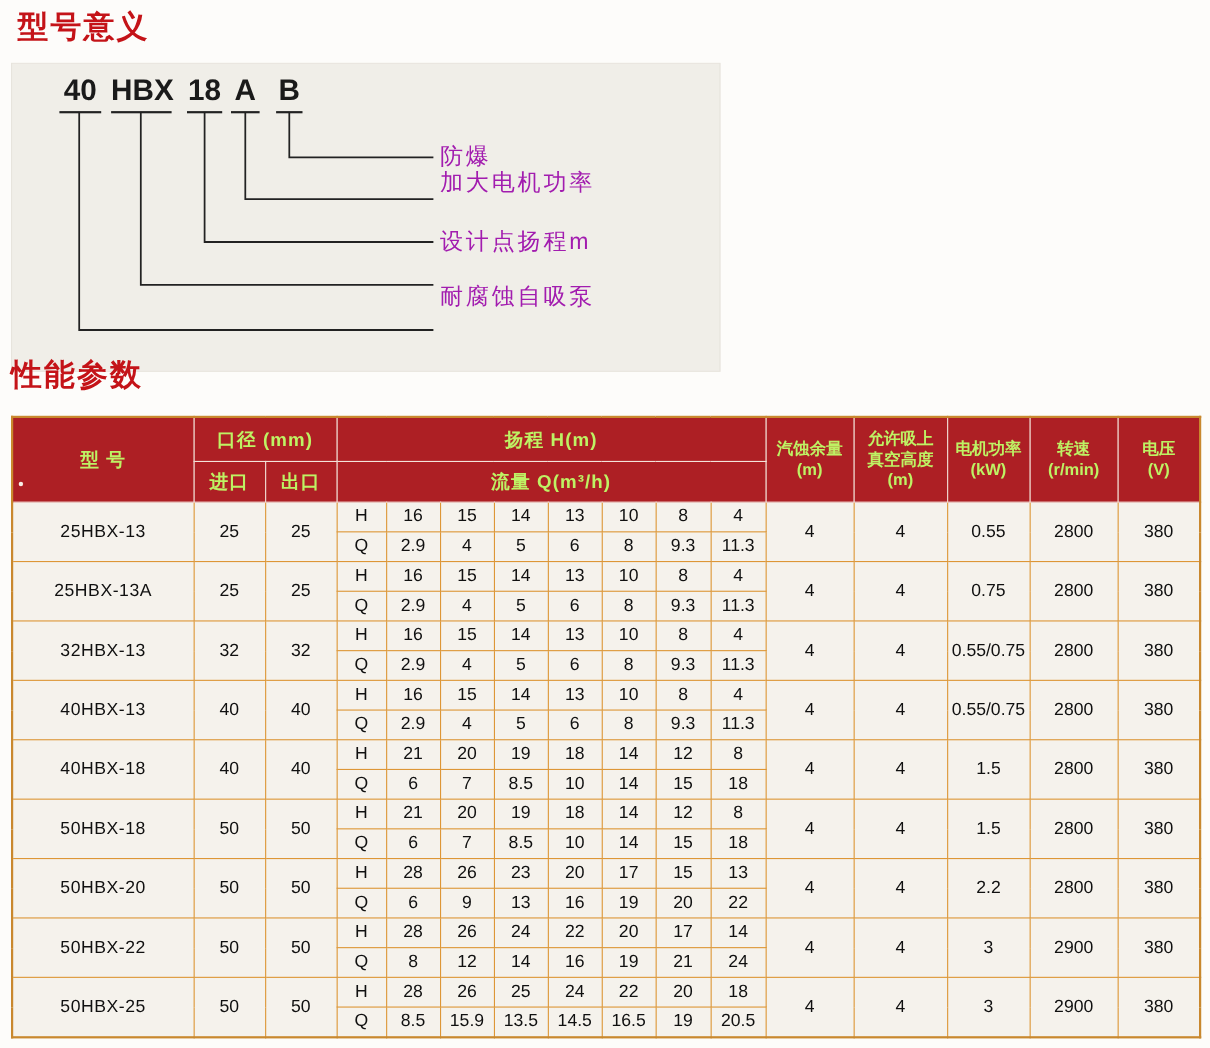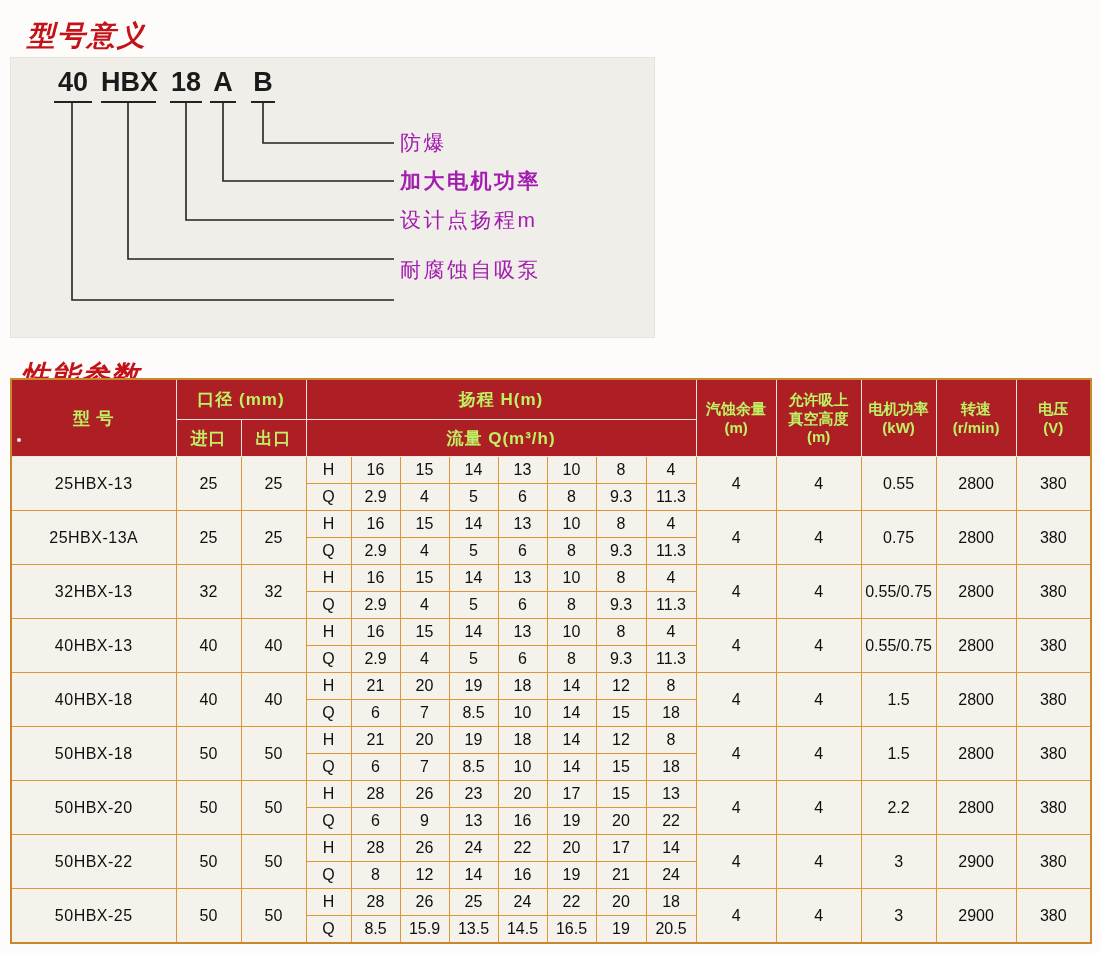--- a/index.html
+++ b/index.html
@@ -14,26 +14,26 @@
   }
   html,body{margin:0;padding:0;}
   body{
     width:1100px;height:953px;background:var(--page-bg);
     font-family:"Liberation Sans","DejaVu Sans",sans-serif;
     color:var(--ink);overflow:hidden;
   }
   #page{position:relative;width:1100px;height:953px;}
 
   .section-title{
-    position:absolute;margin:11px;
+    position:absolute;margin:0;
     font-size:28px;font-weight:bold;color:var(--title-red);
-    letter-spacing:2px;line-height:1.1;font-style:italic;
+    letter-spacing:2px;line-height:1.1;
   }
   #title-model{left:16px;top:10px;}
-  #title-perf{left:10px;top:350px;}
+  #title-perf{left:10px;top:326px;}
 
   
   #diagram{
     position:absolute;left:10px;top:57px;width:645px;height:281px;
     background:var(--panel-bg);box-shadow:0 0 0 1px #e7e4dd inset;
   }
   .code-part{
     position:absolute;top:8px;height:36px;
     font-size:27px;font-weight:600;text-align:center;
     border-bottom:2px solid #222;white-space:nowrap;
@@ -43,21 +43,21 @@
   #code-hbx{left:91px;width:55px;}
   #code-18 {left:160px;width:32px;}
   #code-a  {left:200px;width:26px;}
   #code-b  {left:241px;width:24px;}
   #connector-lines{position:absolute;left:0;top:0;}
   .diagram-label{
     position:absolute;left:390px;height:26px;line-height:26px;
     font-size:21px;letter-spacing:2.5px;color:#a21caf;white-space:nowrap;
   }
   #dlabel-0{top:73px;}
-  #dlabel-1{top:111px;font-weight:bold;}
+  #dlabel-1{top:97px;}
   #dlabel-2{top:150px;}
   #dlabel-3{top:200px;text-align:right;}
   #dlabel-4{top:230px;}
 
   
   #perf-table-wrap{position:absolute;left:10px;top:378px;width:1080px;}
   table{
     width:1080px;border-collapse:collapse;table-layout:fixed;
     background:var(--cell-bg);
     border:2px solid var(--outer-orange);

